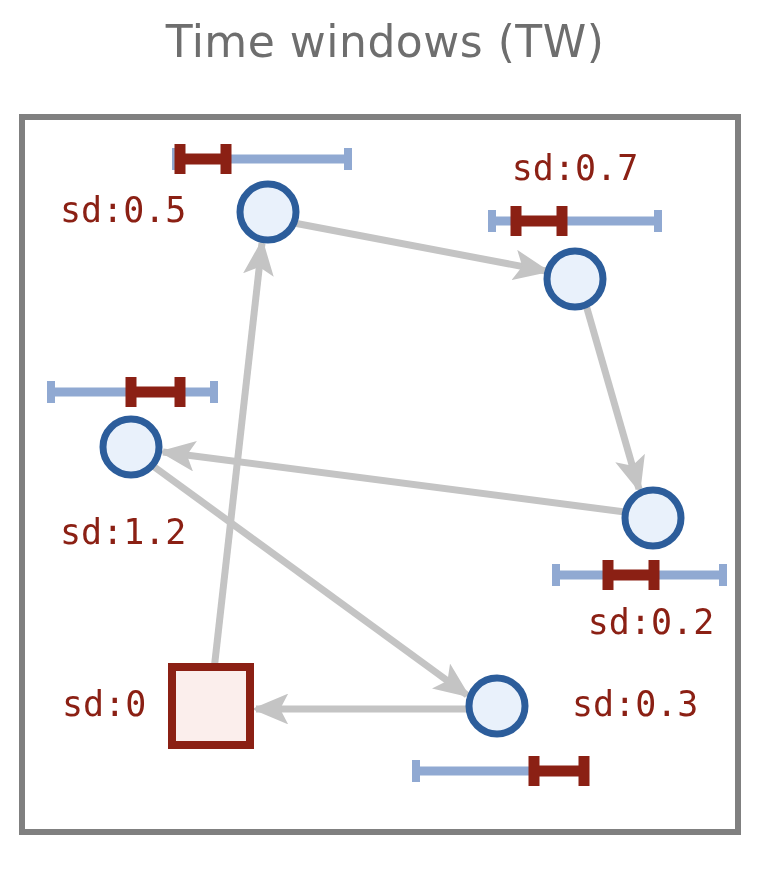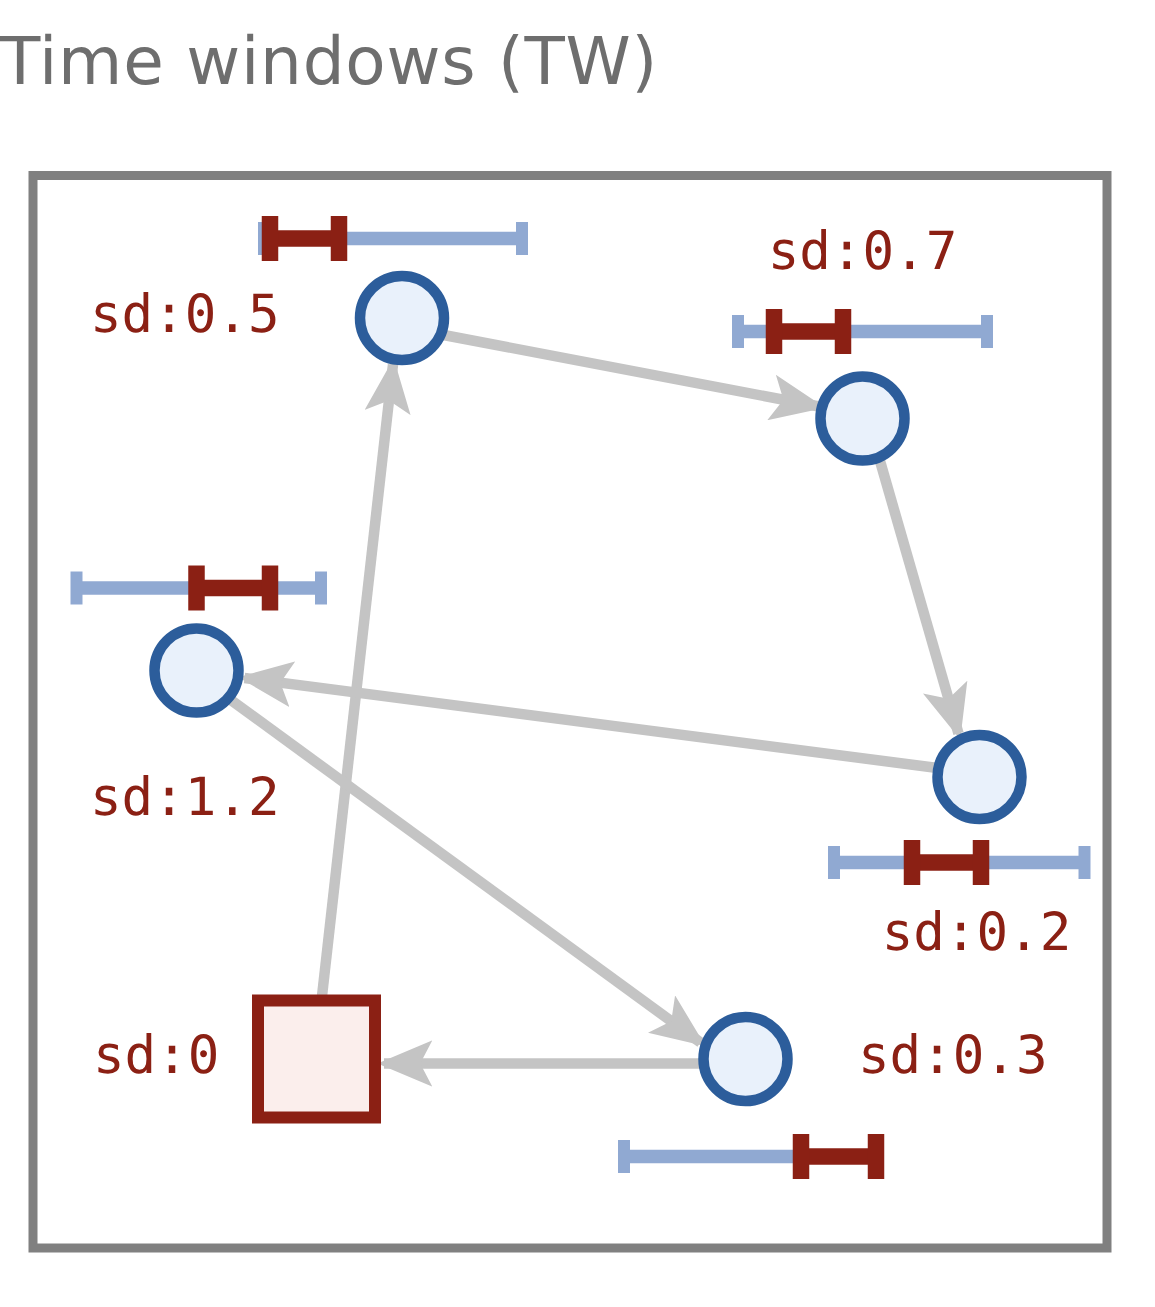--- a/index.html
+++ b/index.html
@@ -17,21 +17,21 @@
     position: relative;
     width: 770px;
     height: 871px;
     background: #ffffff;
   }
   #figure-title {
     position: absolute;
     left: 0;
     top: 16px;
     width: 770px;
-    text-align: left;
+    text-align: center;
     font-family: "DejaVu Sans", sans-serif;
     font-size: 44px;
     font-weight: 400;
     color: #6e6e6e;
     letter-spacing: 0.5px;
     white-space: nowrap;
   }
   #plot-svg {
     position: absolute;
     left: 0;

